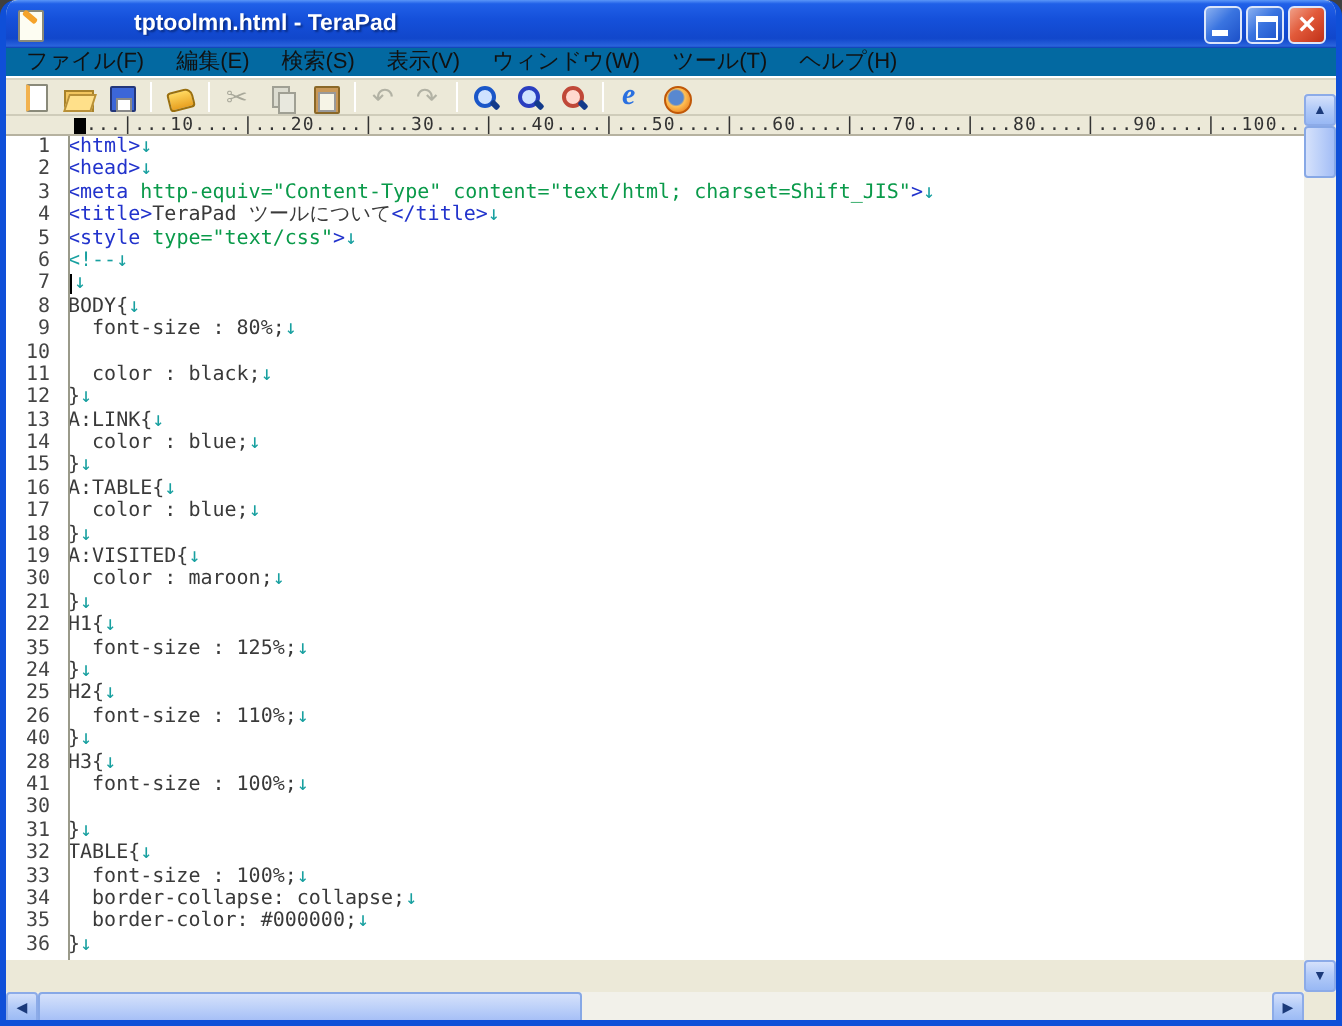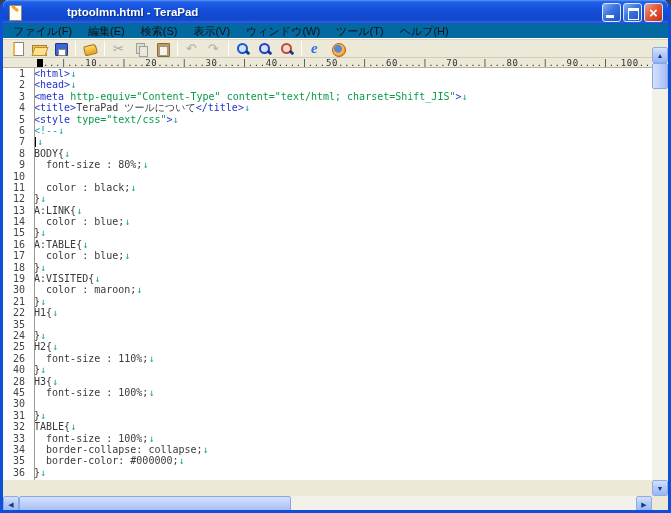--- a/index.html
+++ b/index.html
@@ -188,27 +188,27 @@
           <div class="code-line"><span class="lnum">13</span><span class="lbody"><span class="seg-text">A:LINK{</span><span class="eol">↓</span></span></div>
           <div class="code-line"><span class="lnum">14</span><span class="lbody"><span class="seg-text">  color : blue;</span><span class="eol">↓</span></span></div>
           <div class="code-line"><span class="lnum">15</span><span class="lbody"><span class="seg-text">}</span><span class="eol">↓</span></span></div>
           <div class="code-line"><span class="lnum">16</span><span class="lbody"><span class="seg-text">A:TABLE{</span><span class="eol">↓</span></span></div>
           <div class="code-line"><span class="lnum">17</span><span class="lbody"><span class="seg-text">  color : blue;</span><span class="eol">↓</span></span></div>
           <div class="code-line"><span class="lnum">18</span><span class="lbody"><span class="seg-text">}</span><span class="eol">↓</span></span></div>
           <div class="code-line"><span class="lnum">19</span><span class="lbody"><span class="seg-text">A:VISITED{</span><span class="eol">↓</span></span></div>
           <div class="code-line"><span class="lnum">30</span><span class="lbody"><span class="seg-text">  color : maroon;</span><span class="eol">↓</span></span></div>
           <div class="code-line"><span class="lnum">21</span><span class="lbody"><span class="seg-text">}</span><span class="eol">↓</span></span></div>
           <div class="code-line"><span class="lnum">22</span><span class="lbody"><span class="seg-text">H1{</span><span class="eol">↓</span></span></div>
-          <div class="code-line"><span class="lnum">35</span></div>
+          <div class="code-line"><span class="lnum">35</span><span class="lbody"><span class="seg-text">  font-size : 125%;</span><span class="eol">↓</span></span></div>
           <div class="code-line"><span class="lnum">24</span><span class="lbody"><span class="seg-text">}</span><span class="eol">↓</span></span></div>
           <div class="code-line"><span class="lnum">25</span><span class="lbody"><span class="seg-text">H2{</span><span class="eol">↓</span></span></div>
           <div class="code-line"><span class="lnum">26</span><span class="lbody"><span class="seg-text">  font-size : 110%;</span><span class="eol">↓</span></span></div>
           <div class="code-line"><span class="lnum">40</span><span class="lbody"><span class="seg-text">}</span><span class="eol">↓</span></span></div>
           <div class="code-line"><span class="lnum">28</span><span class="lbody"><span class="seg-text">H3{</span><span class="eol">↓</span></span></div>
-          <div class="code-line"><span class="lnum">45</span><span class="lbody"><span class="seg-text">  font-size : 100%;</span><span class="eol">↓</span></span></div>
+          <div class="code-line"><span class="lnum">41</span><span class="lbody"><span class="seg-text">  font-size : 100%;</span><span class="eol">↓</span></span></div>
           <div class="code-line"><span class="lnum">30</span></div>
           <div class="code-line"><span class="lnum">31</span><span class="lbody"><span class="seg-text">}</span><span class="eol">↓</span></span></div>
           <div class="code-line"><span class="lnum">32</span><span class="lbody"><span class="seg-text">TABLE{</span><span class="eol">↓</span></span></div>
           <div class="code-line"><span class="lnum">33</span><span class="lbody"><span class="seg-text">  font-size : 100%;</span><span class="eol">↓</span></span></div>
           <div class="code-line"><span class="lnum">34</span><span class="lbody"><span class="seg-text">  border-collapse: collapse;</span><span class="eol">↓</span></span></div>
           <div class="code-line"><span class="lnum">35</span><span class="lbody"><span class="seg-text">  border-color: #000000;</span><span class="eol">↓</span></span></div>
           <div class="code-line"><span class="lnum">36</span><span class="lbody"><span class="seg-text">}</span><span class="eol">↓</span></span></div>
         </div>
     </div>
     <div class="vscroll">

